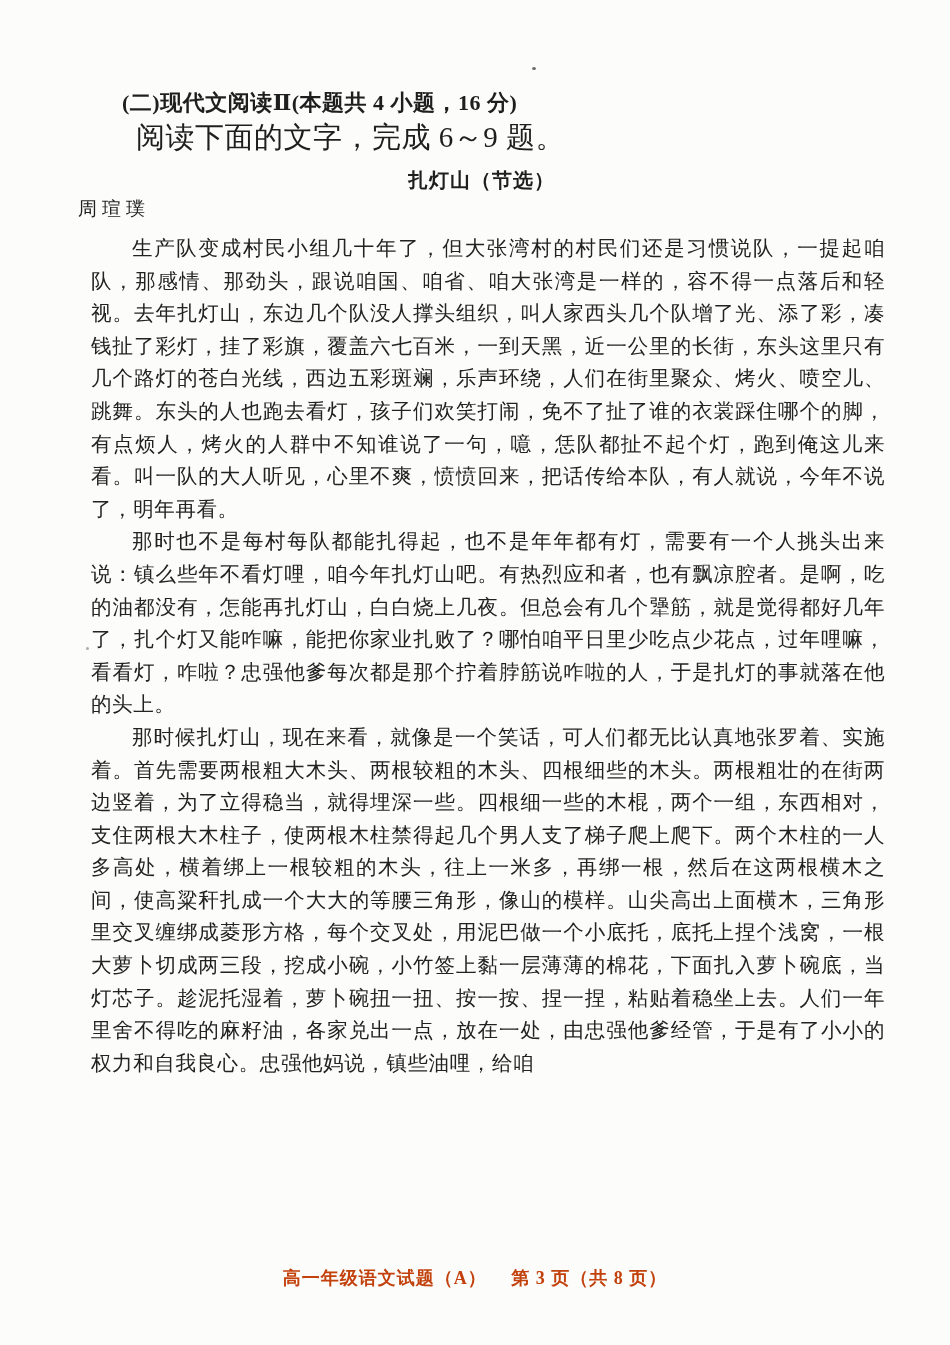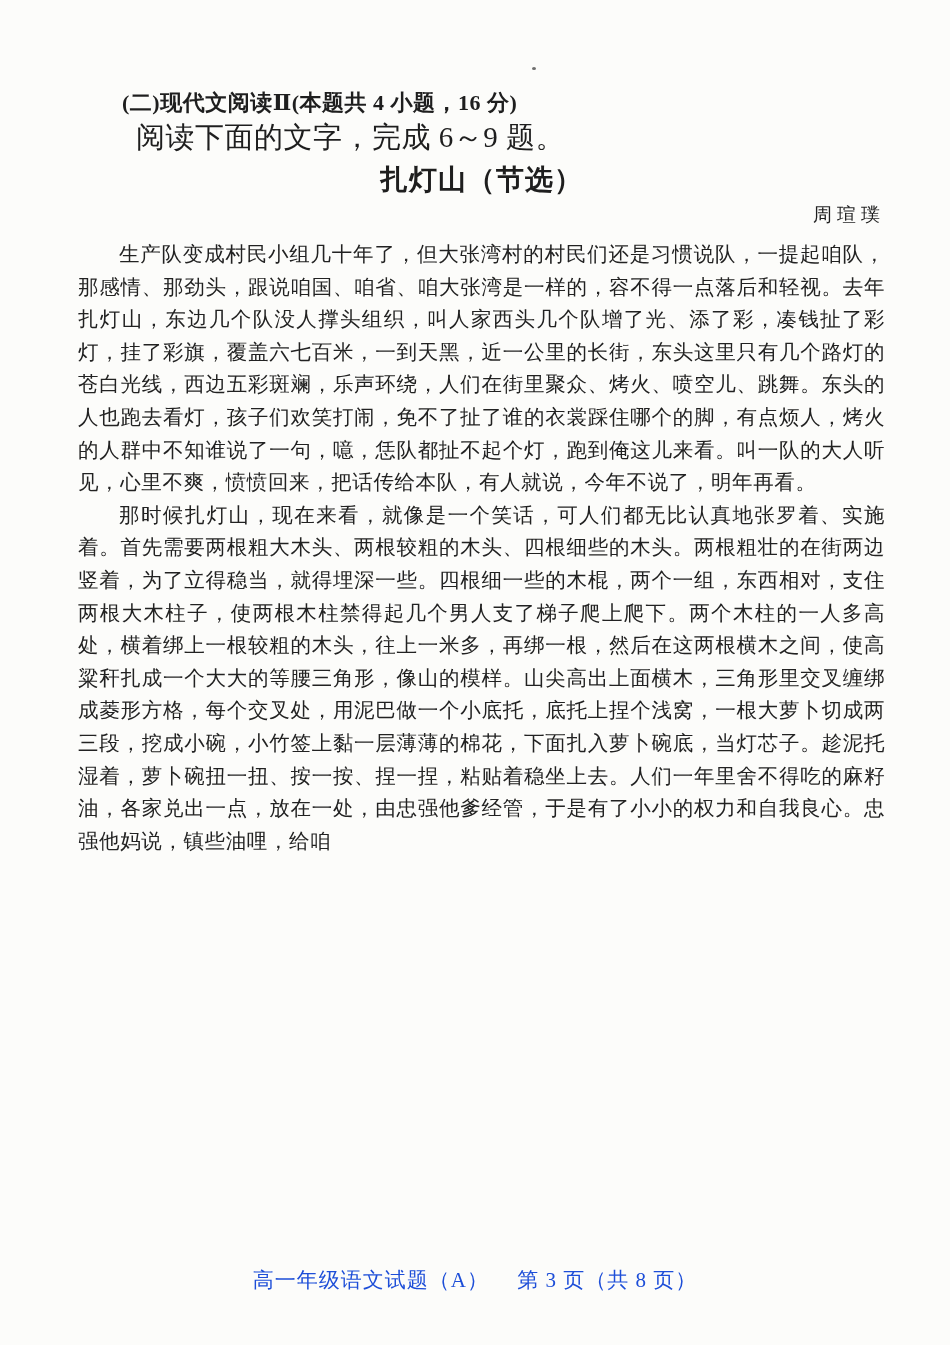--- a/index.html
+++ b/index.html
@@ -31,56 +31,56 @@
     letter-spacing: 0.5px;
   }
   .instruction {
     font-size: 29px;
     line-height: 34px;
     margin-left: 2em;
     letter-spacing: 0.5px;
   }
   .passage-title {
     text-align: center;
-    font-size: 28px;
+    font-size: 20px;
     font-weight: bold;
     margin-top: 10px;
     line-height: 32px;
     letter-spacing: 1px;
   }
   .passage-author {
-    text-align: right;
+    text-align: left;
     font-size: 19px;
-    margin-top: 6px;
     line-height: 26px;
     letter-spacing: 5px;
   }
   .passage-body {
     margin-top: 10px;
+    margin-left: 13px;
   }
   .para {
     font-size: 20.5px;
     line-height: 32.6px;
     text-align: justify;
     text-justify: inter-ideograph;
     text-indent: 2em;
     letter-spacing: 0.6px;
     word-break: break-all;
     color: #222;
   }
   .page-footer {
     position: absolute;
     top: 1266px;
     left: 0;
     width: 100%;
     text-align: center;
-    font-size: 21px;
-    font-weight: normal;
+    font-size: 18px;
+    font-weight: bold;
     letter-spacing: 1px;
-    color: #1d4ed8;
+    color: #c2410c;
   }
   .speck {
     position: absolute;
     background: #4a4a4a;
     border-radius: 50%;
   }
   .speck-1 { left: 532px; top: 67px;  width: 4px; height: 3px; opacity: 0.8; }
   .speck-2 { left: 86px;  top: 647px; width: 3px; height: 3px; opacity: 0.45; }
   .speck-3 { left: 214px; top: 572px; width: 3px; height: 3px; opacity: 0.4; }
 </style>
@@ -98,20 +98,21 @@
     <div class="section-header">(二)现代文阅读Ⅱ(本题共 4 小题，16 分)</div>
 
     <div class="instruction">阅读下面的文字，完成 6～9 题。</div>
 
     <div class="passage-title">扎灯山（节选）</div>
 
     <div class="passage-author">周瑄璞</div>
 
     <div class="passage-body">
       <div class="para">生产队变成村民小组几十年了，但大张湾村的村民们还是习惯说队，一提起咱队，那感情、那劲头，跟说咱国、咱省、咱大张湾是一样的，容不得一点落后和轻视。去年扎灯山，东边几个队没人撑头组织，叫人家西头几个队增了光、添了彩，凑钱扯了彩灯，挂了彩旗，覆盖六七百米，一到天黑，近一公里的长街，东头这里只有几个路灯的苍白光线，西边五彩斑斓，乐声环绕，人们在街里聚众、烤火、喷空儿、跳舞。东头的人也跑去看灯，孩子们欢笑打闹，免不了扯了谁的衣裳踩住哪个的脚，有点烦人，烤火的人群中不知谁说了一句，噫，恁队都扯不起个灯，跑到俺这儿来看。叫一队的大人听见，心里不爽，愤愤回来，把话传给本队，有人就说，今年不说了，明年再看。</div>
+      <div class="para">那时也不是每村每队都能扎得起，也不是年年都有灯，需要有一个人挑头出来说：镇么些年不看灯哩，咱今年扎灯山吧。有热烈应和者，也有飘凉腔者。是啊，吃的油都没有，怎能再扎灯山，白白烧上几夜。但总会有几个犟筋，就是觉得都好几年了，扎个灯又能咋嘛，能把你家业扎败了？哪怕咱平日里少吃点少花点，过年哩嘛，看看灯，咋啦？忠强他爹每次都是那个拧着脖筋说咋啦的人，于是扎灯的事就落在他的头上。</div>
       <div class="para">那时候扎灯山，现在来看，就像是一个笑话，可人们都无比认真地张罗着、实施着。首先需要两根粗大木头、两根较粗的木头、四根细些的木头。两根粗壮的在街两边竖着，为了立得稳当，就得埋深一些。四根细一些的木棍，两个一组，东西相对，支住两根大木柱子，使两根木柱禁得起几个男人支了梯子爬上爬下。两个木柱的一人多高处，横着绑上一根较粗的木头，往上一米多，再绑一根，然后在这两根横木之间，使高粱秆扎成一个大大的等腰三角形，像山的模样。山尖高出上面横木，三角形里交叉缠绑成菱形方格，每个交叉处，用泥巴做一个小底托，底托上捏个浅窝，一根大萝卜切成两三段，挖成小碗，小竹签上黏一层薄薄的棉花，下面扎入萝卜碗底，当灯芯子。趁泥托湿着，萝卜碗扭一扭、按一按、捏一捏，粘贴着稳坐上去。人们一年里舍不得吃的麻籽油，各家兑出一点，放在一处，由忠强他爹经管，于是有了小小的权力和自我良心。忠强他妈说，镇些油哩，给咱</div>
     </div>
 
   </div>
 
   <div class="page-footer">高一年级语文试题（A）　 第 3 页（共 8 页）</div>
 
 </div>
 
 </body></html>

